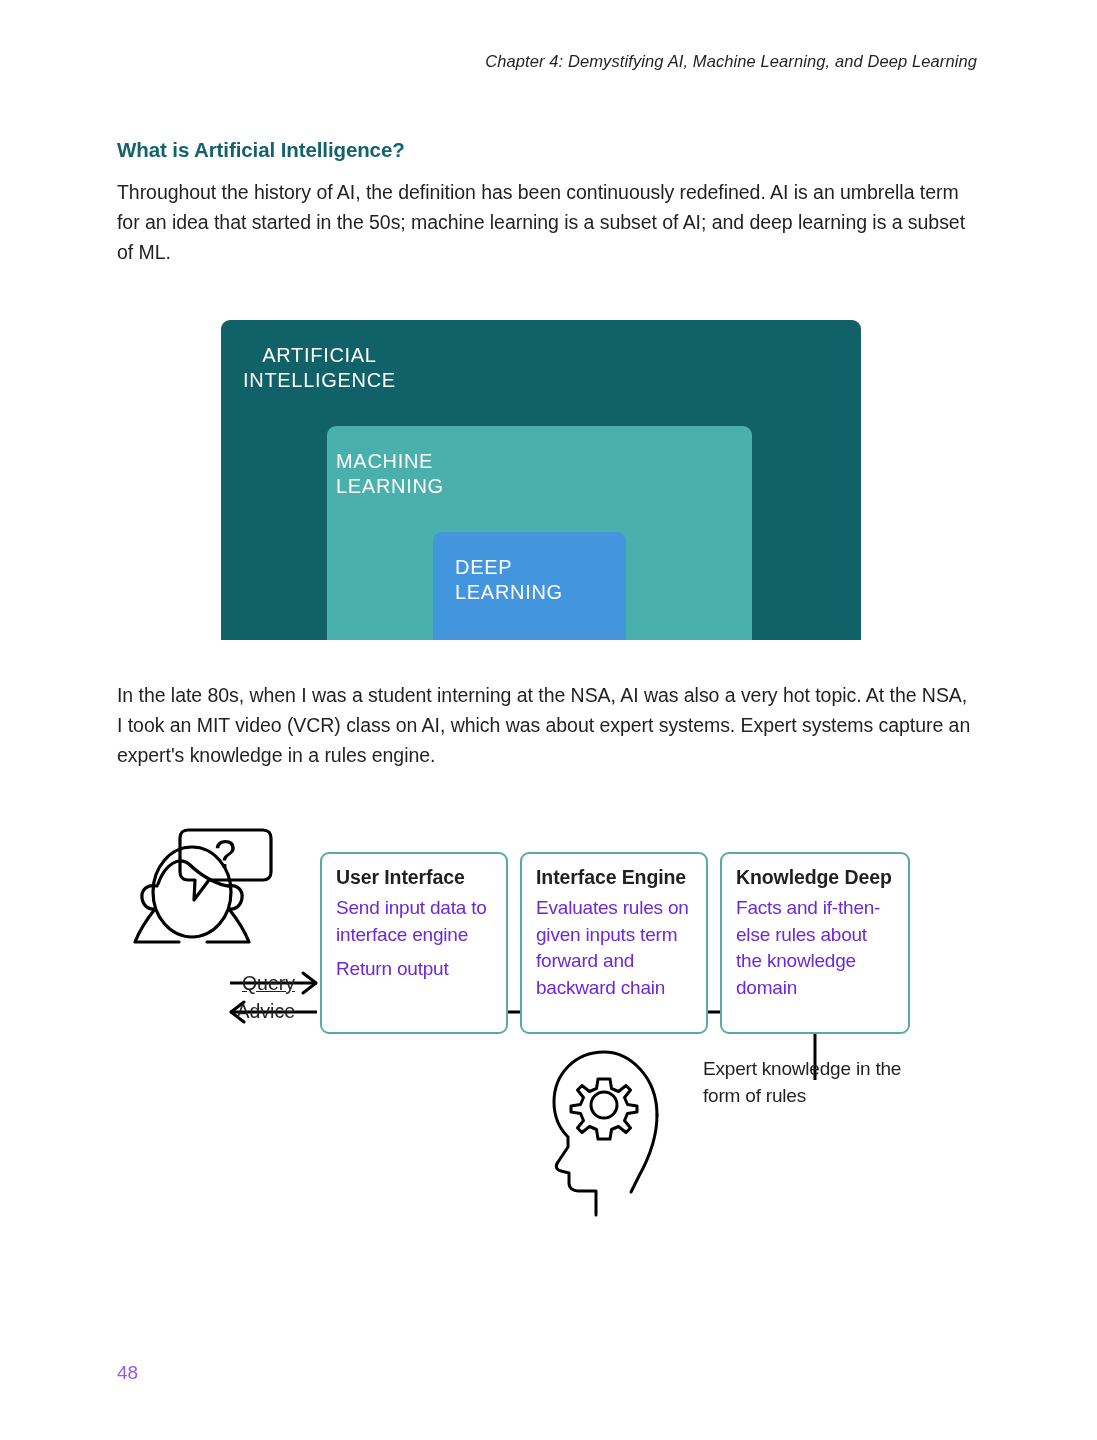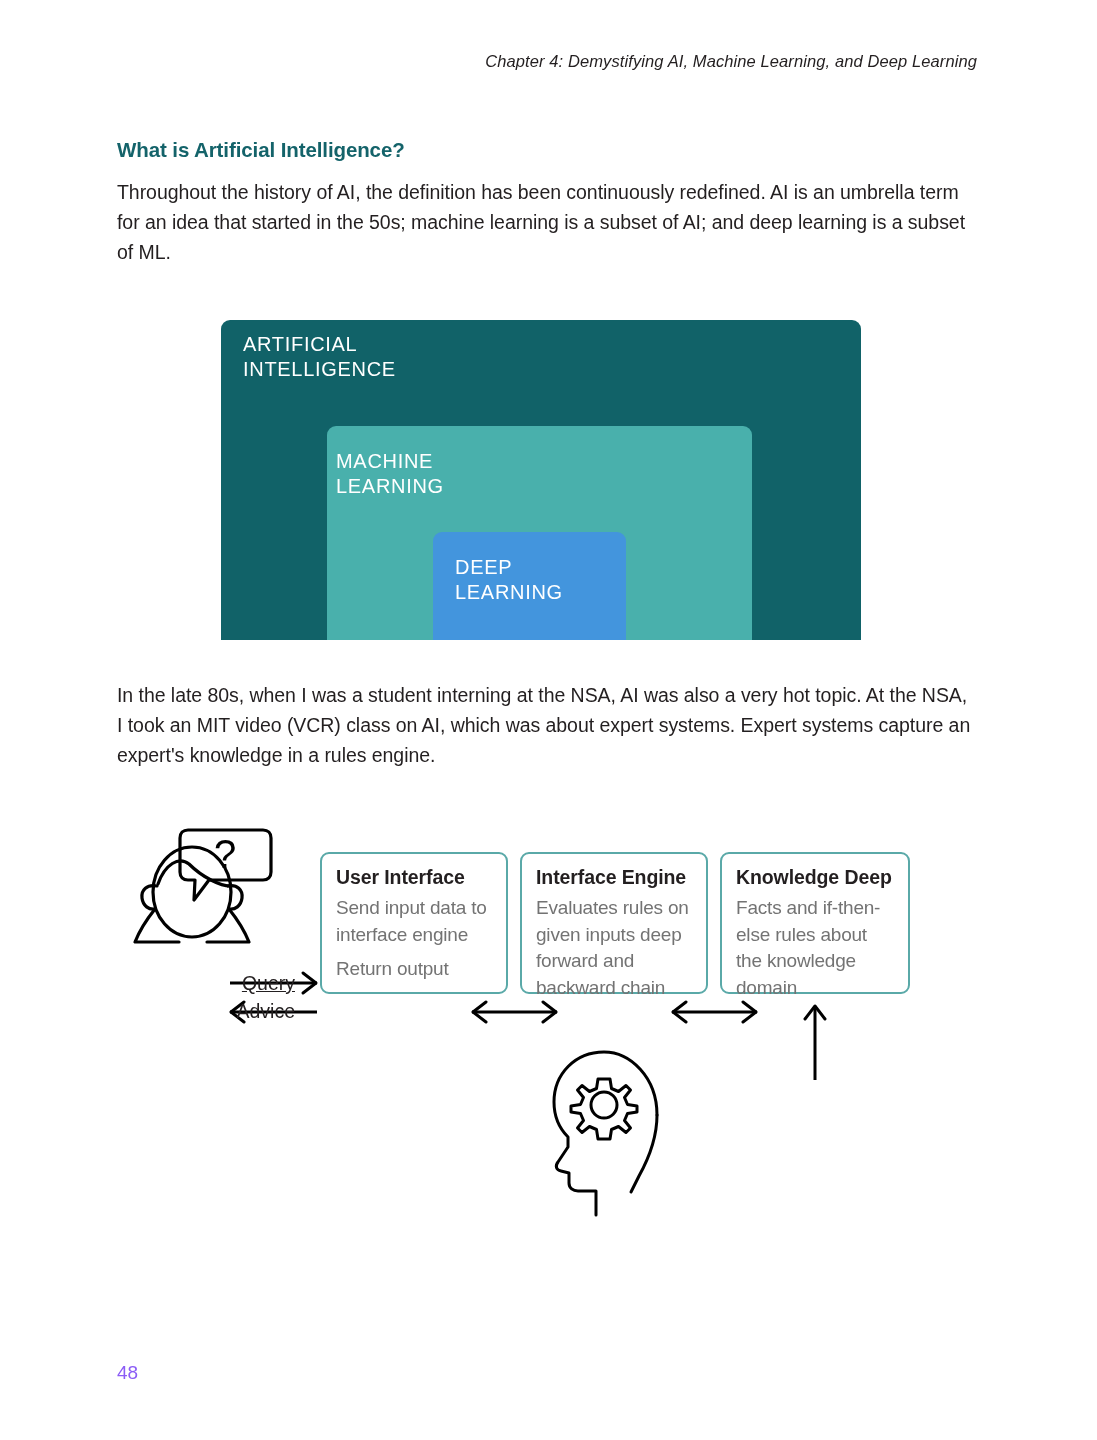--- a/index.html
+++ b/index.html
@@ -69,21 +69,21 @@
     position: absolute;
     color: #ffffff;
     font-size: 20px;
     line-height: 25px;
     letter-spacing: 0.7px;
     white-space: pre-line;
   }
   #venn-ai {
     left: 0; top: 0; width: 640px; height: 340px;
   }
-  #venn-ai-label { left: 22px; top: 12px; }
+  #venn-ai-label { left: 22px; top: 23px; text-align: center; }
   #venn-ml {
     left: 106px; top: 106px; width: 425px; height: 240px;
   }
   #venn-ml-label { left: 9px; top: 23px; }
   #venn-dl {
     left: 212px; top: 212px; width: 193px; height: 140px;
   }
   #venn-dl-label { left: 22px; top: 23px; }
 
   
@@ -94,38 +94,38 @@
     width: 860px;
     height: 380px;
   }
   .es-box {
     position: absolute;
     box-sizing: border-box;
     border: 2px solid #5aa9a8;
     border-radius: 9px;
     background: #ffffff;
     top: 32px;
-    height: 142px;
+    height: 182px;
     padding: 12px 14px 0 14px;
   }
   #es-box-ui  { left: 203px; width: 188px; }
   #es-box-ie  { left: 403px; width: 188px; }
   #es-box-kb  { left: 603px; width: 190px; }
 
   .es-title {
     font-size: 19.5px;
     font-weight: bold;
     color: #231f20;
     margin-bottom: 6px;
     letter-spacing: -0.1px;
   }
   .es-line {
     font-size: 19px;
     line-height: 26.5px;
-    color: #737373;
+    color: #6d28d9;
     letter-spacing: -0.2px;
   }
   .es-line + .es-line { margin-top: 8px; }
 
   .es-qa-label {
     position: absolute;
     font-size: 19.5px;
     color: #231f20;
     text-align: right;
     width: 90px;
@@ -270,24 +270,25 @@
   <div class="es-qa-label" id="es-label-advice">Advice</div>
 
   <div class="es-box" id="es-box-ui" style="border-color: rgb(90, 169, 168);">
     <div class="es-title">User Interface</div>
     <div class="es-line">Send input data to interface engine</div>
     <div class="es-line">Return output</div>
   </div>
 
   <div class="es-box" id="es-box-ie" style="border-color: rgb(90, 169, 168);">
     <div class="es-title">Interface Engine</div>
-    <div class="es-line">Evaluates rules on given inputs deep forward and backward chain</div>
+    <div class="es-line">Evaluates rules on given inputs term forward and backward chain</div>
   </div>
 
   <div class="es-box" id="es-box-kb" style="border-color: rgb(90, 169, 168);">
     <div class="es-title">Knowledge Deep</div>
     <div class="es-line">Facts and if-then-else rules about the knowledge domain</div>
   </div>
 
+  <div class="es-annot">Expert knowledge in the form of rules</div>
 
 </div>
 
 <div id="page-number">48</div>
 
 </body></html>

